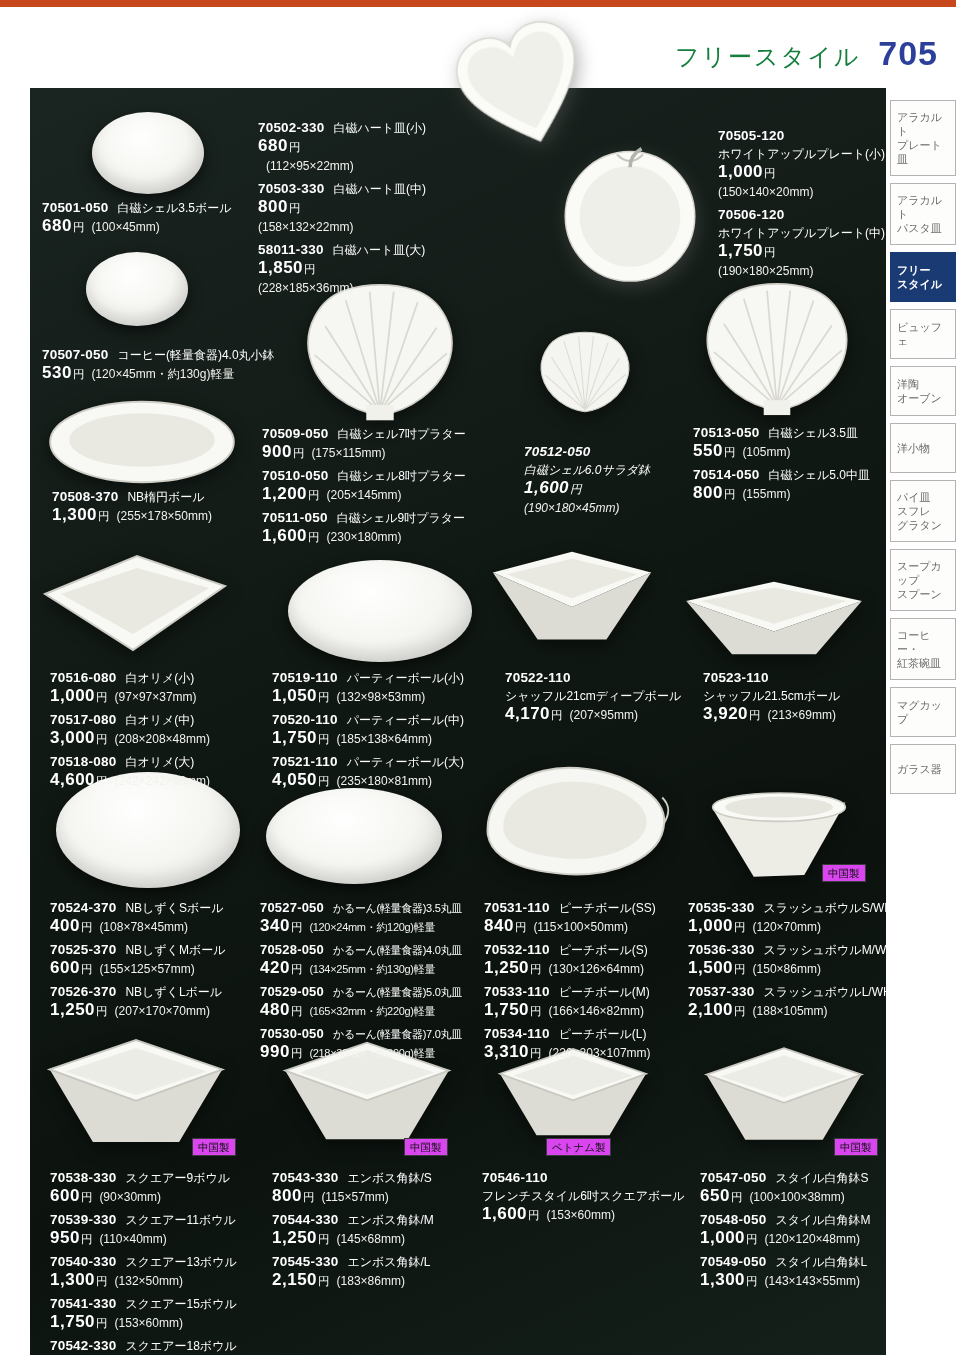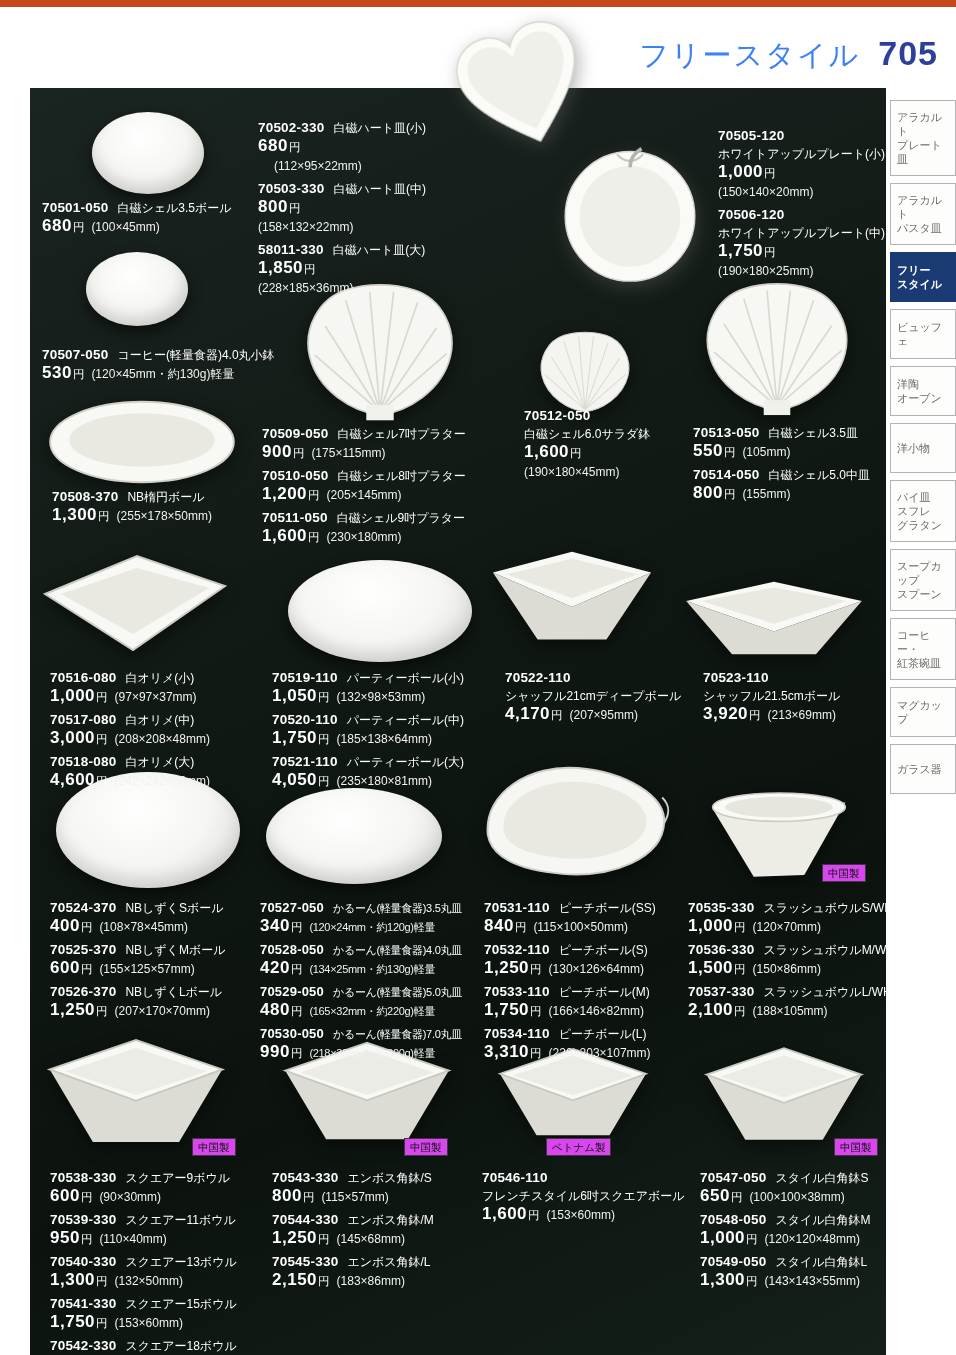--- a/index.html
+++ b/index.html
@@ -1,20 +1,20 @@
 <!DOCTYPE html>
 <html><head>
 <meta charset="utf-8">
 <style>
   html,body{margin:0;padding:0;background:#e8e8e8;}
   .page{position:relative;width:956px;height:1355px;background:#ffffff;overflow:hidden;
         font-family:"Liberation Sans","DejaVu Sans",sans-serif;}
   .topbar{position:absolute;left:0;top:0;width:956px;height:7px;background:#c8481d;}
   .hdr{position:absolute;top:34px;right:18px;display:flex;align-items:baseline;gap:18px;}
-  .hdr .t{font-size:29px;color:#3b82f6;letter-spacing:2px;}
+  .hdr .t{font-size:24px;color:#15803d;letter-spacing:2px;}
   .hdr .n{font-size:34px;font-weight:bold;color:#2b3f9b;letter-spacing:1px;}
   .panel{position:absolute;left:30px;top:88px;width:856px;height:1267px;
          background:linear-gradient(155deg,#1a2420 0%,#101813 45%,#0c130f 70%,#15201a 100%);}
   
   .side{position:absolute;left:890px;top:100px;width:66px;display:flex;flex-direction:column;gap:7px;border-radius:9px;}
   .tab{border:1px solid #b3b3b3;background:#fdfdfc;color:#6a6a6a;font-size:11px;line-height:14px;
        padding:9px 6px;white-space:pre-line;min-height:30px;display:flex;align-items:center;cursor:pointer;}
   .tab.active{background:#1a3a73;border-color:#1a3a73;color:#ffffff;font-weight:bold;}
   
   .pblock{position:absolute;color:#ffffff;}
@@ -178,21 +178,21 @@
       <div class="pblock inline inline" style="left: 42px; top: 198px;">
         <div class="pitem">
           <div class="l1"><span class="code">70501-050</span><span class="pname">白磁シェル3.5ボール</span></div>
           <div class="l2"><span class="price">680</span><span class="yen">円</span><span class="size">(100×45mm)</span></div>
         </div>
       </div>
       <div class="pblock wrap3 wrap3" style="left: 258px; top: 118px;">
         <div class="pitem">
           <div class="l1"><span class="code">70502-330</span><span class="pname">白磁ハート皿(小)</span></div>
           <div class="l2"><span class="price">680</span><span class="yen">円</span></div>
-          <div class="l3"><span class="size" style="margin-left: 16px;">(112×95×22mm)</span></div>
+          <div class="l3"><span class="size" style="margin-left: 8px;">(112×95×22mm)</span></div>
         </div>
         <div class="pitem">
           <div class="l1"><span class="code">70503-330</span><span class="pname">白磁ハート皿(中)</span></div>
           <div class="l2"><span class="price">800</span><span class="yen">円</span></div>
           <div class="l3"><span class="size" style="margin-left: 0px;">(158×132×22mm)</span></div>
         </div>
         <div class="pitem">
           <div class="l1"><span class="code">58011-330</span><span class="pname">白磁ハート皿(大)</span></div>
           <div class="l2"><span class="price">1,850</span><span class="yen">円</span></div>
           <div class="l3"><span class="size" style="margin-left: 0px;">(228×185×36mm)</span></div>
@@ -231,21 +231,21 @@
         </div>
         <div class="pitem">
           <div class="l1"><span class="code">70510-050</span><span class="pname">白磁シェル8吋プラター</span></div>
           <div class="l2"><span class="price">1,200</span><span class="yen">円</span><span class="size">(205×145mm)</span></div>
         </div>
         <div class="pitem">
           <div class="l1"><span class="code">70511-050</span><span class="pname">白磁シェル9吋プラター</span></div>
           <div class="l2"><span class="price">1,600</span><span class="yen">円</span><span class="size">(230×180mm)</span></div>
         </div>
       </div>
-      <div class="pblock stack stack4" style="left: 524px; top: 406px;">
+      <div class="pblock stack stack4" style="left: 524px; top: 442px; font-style: italic;">
         <div class="pitem">
           <div class="l1"><span class="code">70512-050</span></div>
           <div class="l2"><span class="pname">白磁シェル6.0サラダ鉢</span></div>
           <div class="l3"><span class="price">1,600</span><span class="yen">円</span></div>
           <div class="l4"><span class="size" style="margin-left: 0px;">(190×180×45mm)</span></div>
         </div>
       </div>
       <div class="pblock inline inline" style="left: 693px; top: 423px;">
         <div class="pitem">
           <div class="l1"><span class="code">70513-050</span><span class="pname">白磁シェル3.5皿</span></div>

